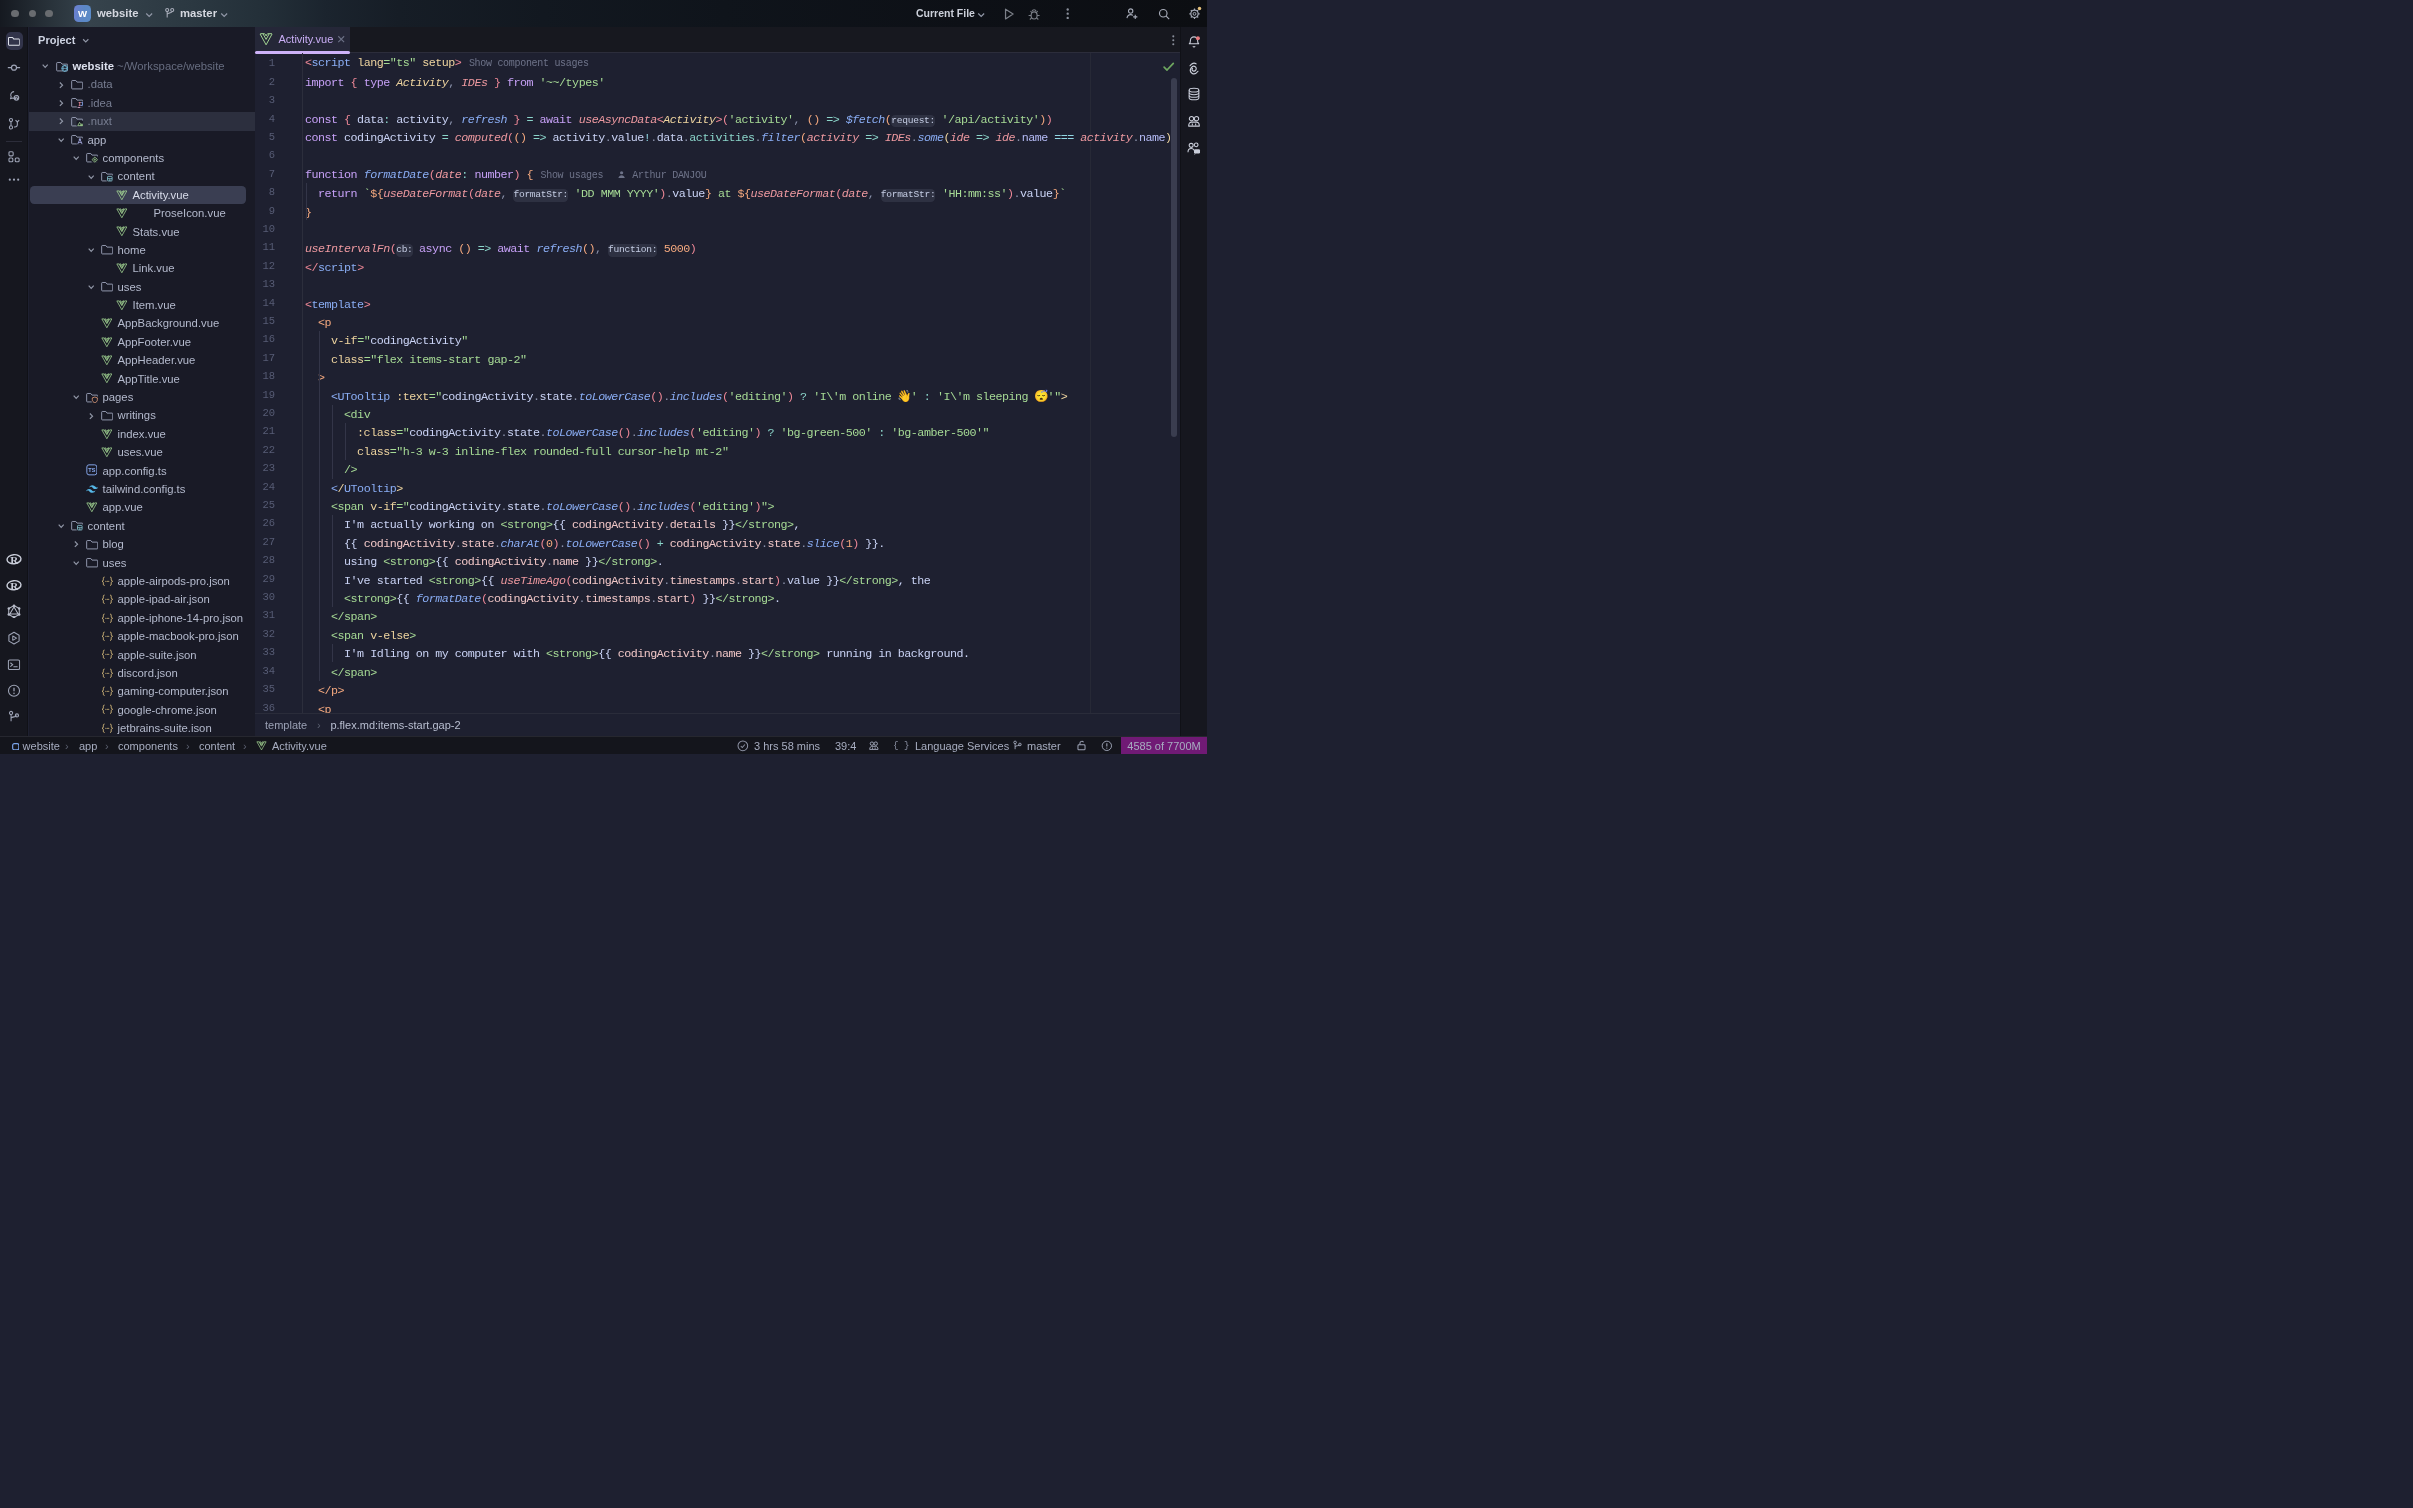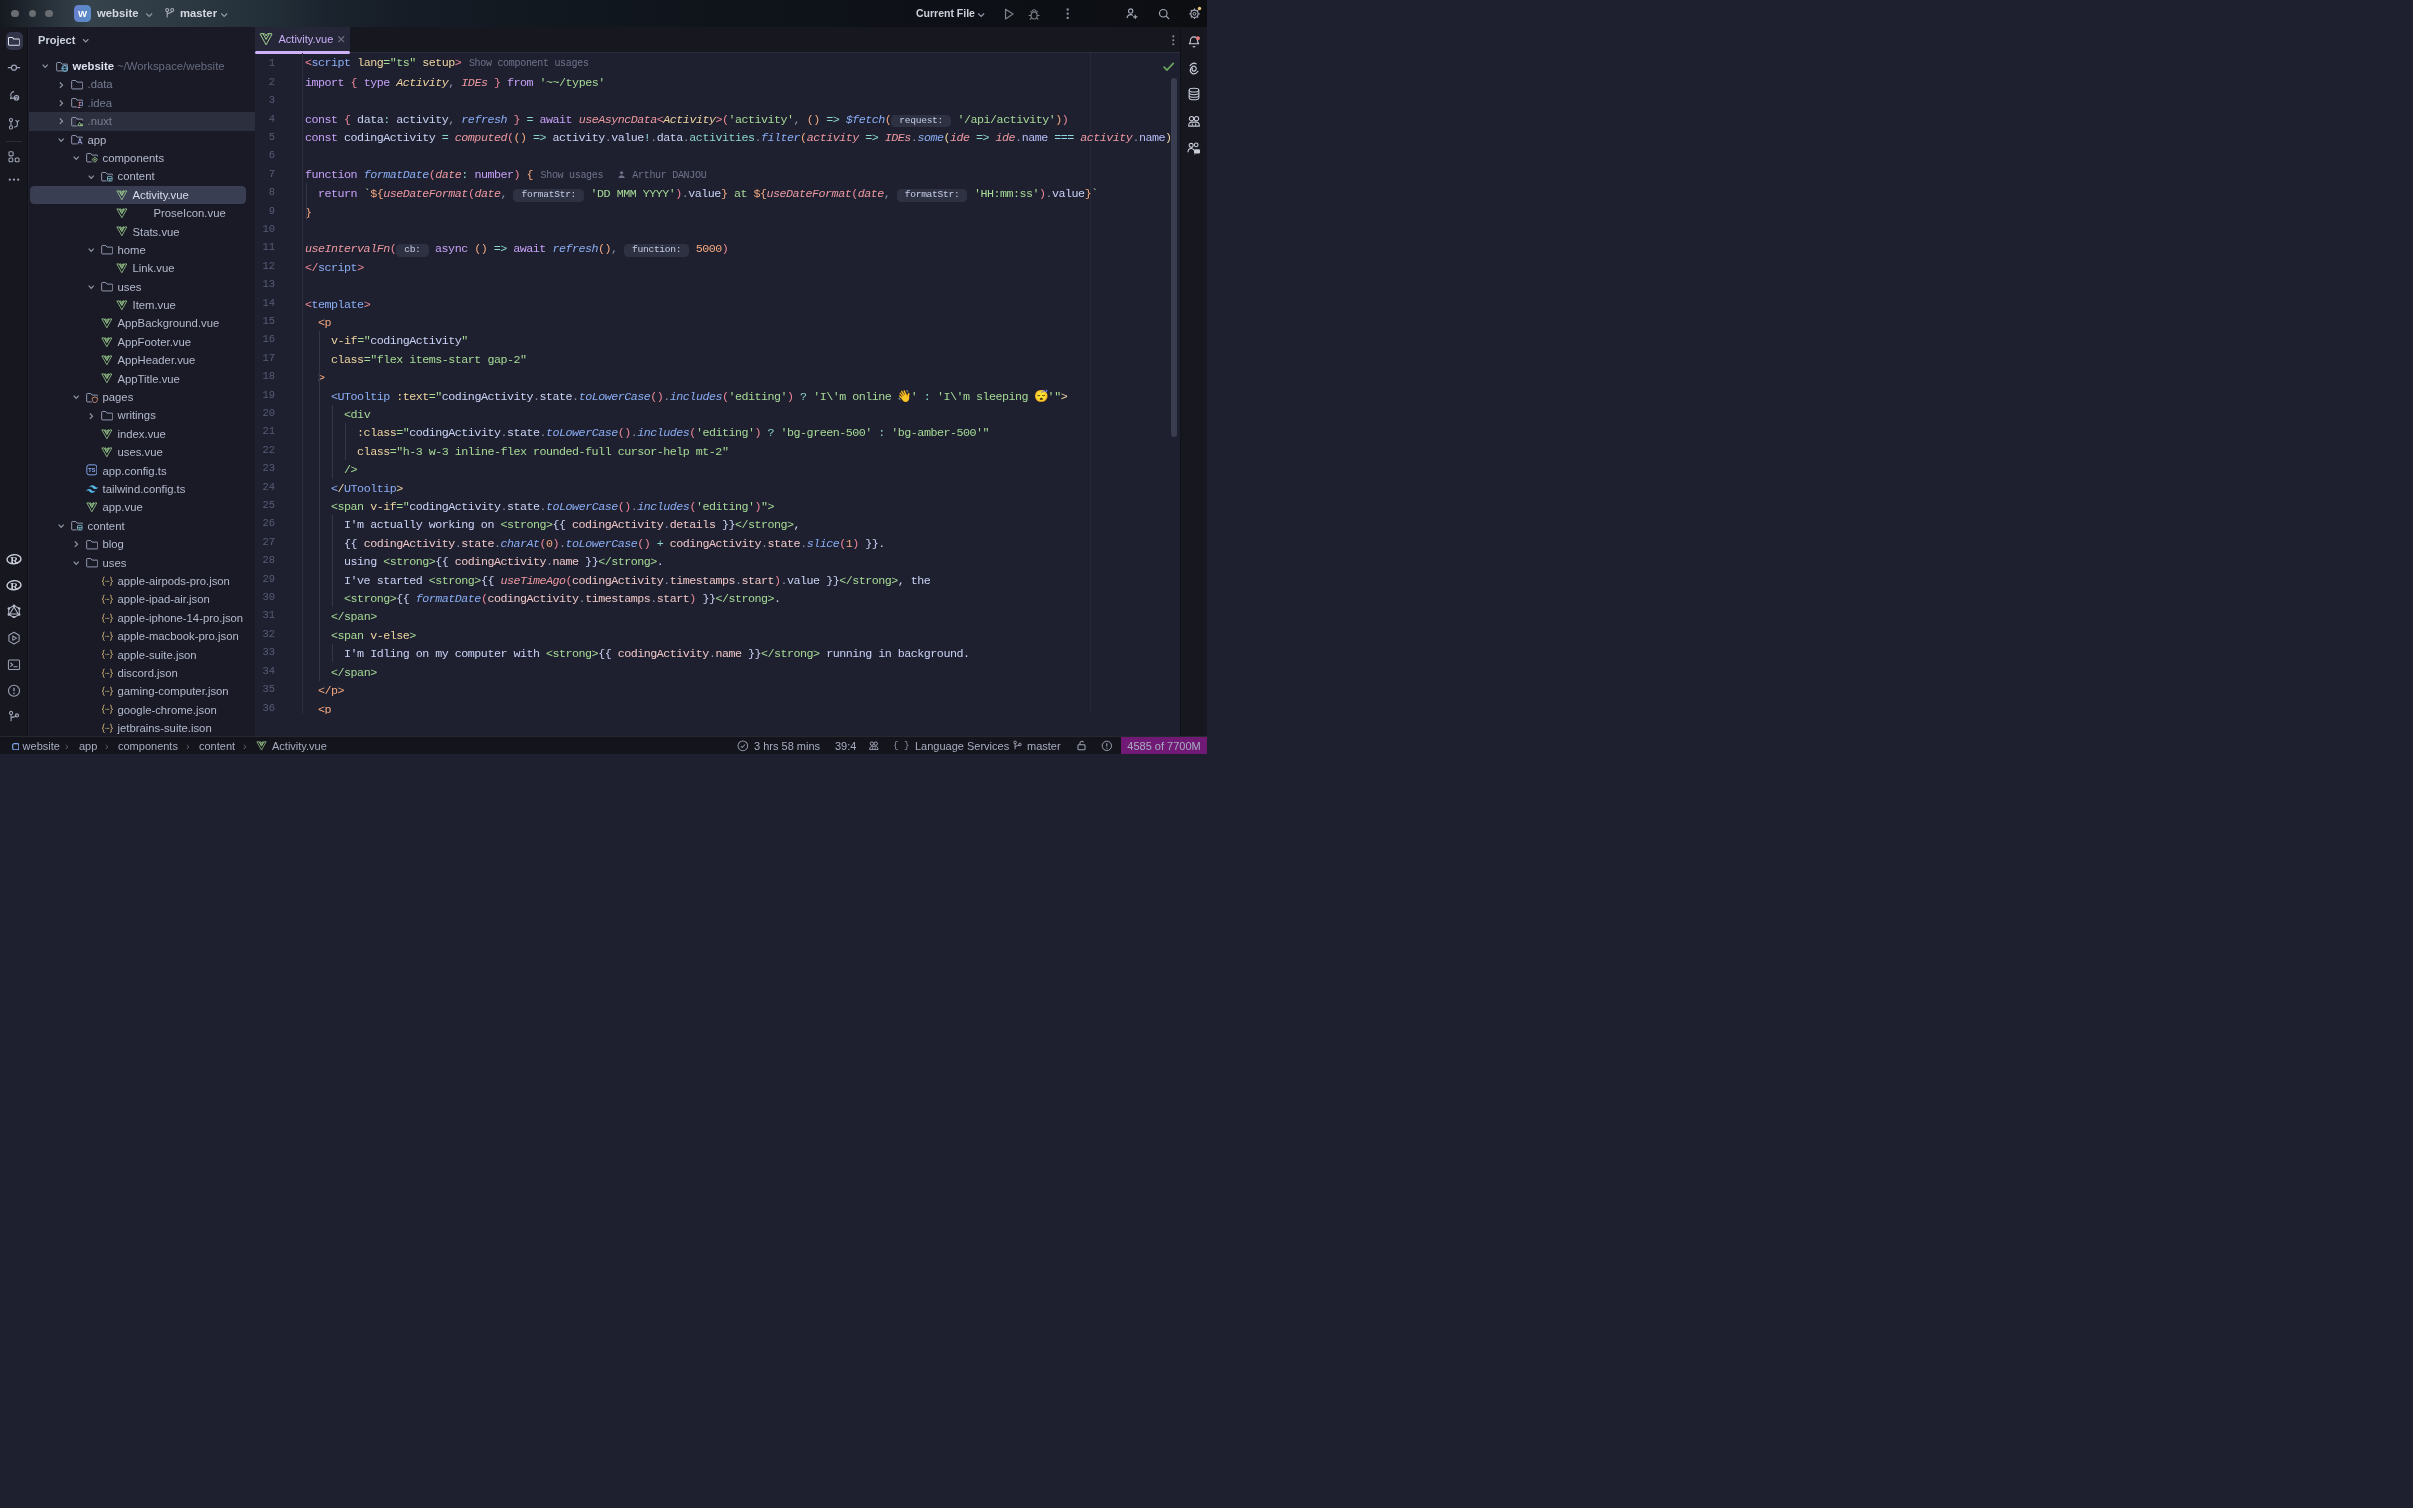--- a/index.html
+++ b/index.html
@@ -55,21 +55,21 @@
 .crumbs { position:absolute; left:0; bottom:0; width:925px; height:22.6px; background:#1e2030; border-top:0.8px solid #2a2c3a;
   font-size:11px; line-height:22px; color:#9aa0b4; }
 
 
 m{color:#c6a0f6} r{color:#ed8796} j{color:#ee99a0;font-style:italic}
 g{color:#a6da95} y{color:#eed49f} o{color:#f5a97f}
 t{color:#8bd5ca} k{color:#91d7e3} l{color:#b7bdf8}
 w{color:#f0c6c6} d{color:#8b92ab} c{color:#8aadf4}
 n{color:#6e7389;font-size:10px;letter-spacing:-0.3px;margin-left:7.5px}
 x{display:inline-block;background:#2e3142;color:#c5cde4;border-radius:4.2px;font-size:9.6px;
-  letter-spacing:-0.3px;padding:0 8px;line-height:12.6px;vertical-align:baseline}
+  letter-spacing:-0.3px;padding:0 0;line-height:12.6px;vertical-align:baseline}
 .e{display:inline-block;width:13px;font-style:normal;letter-spacing:0}
 
 
 .statusbar { position:absolute; left:0; bottom:0; width:1207px; height:18.4px; background:#14151c; border-top:0.8px solid #26272f;
   font-size:11px; color:#a7adc0; }
 .sb { position:absolute; top:0; height:18.4px; line-height:18.4px; white-space:nowrap; }
 .memchip { position:absolute; right:0; top:0; width:86px; height:18.4px; background:#701a75; line-height:18.4px; text-align:center; }
 </style>
 </head>
 <body>
@@ -680,20 +680,25 @@
       <div class="iguide" style="left:64px;top:278px;height:350px"></div>
       <div class="iguide" style="left:77px;top:352px;height:74px"></div>
       <div class="iguide" style="left:77px;top:462px;height:92px"></div>
       <div class="iguide" style="left:77px;top:591px;height:18.4px"></div>
       <div class="iguide" style="left:90px;top:370px;height:37px"></div>
       <svg class="okcheck" width="13.4" height="13.4" viewBox="0 0 16 16">
           <path d="M2.5 8.5 6 12 13.5 4" fill="none" stroke="#6fa860" stroke-width="2" stroke-linecap="round" stroke-linejoin="round"></path>
         </svg>
       <div class="sbar"></div>
     </div>
+    <div class="crumbs">
+      <span style="margin-left:10px">template</span>
+      <span style="color:#5b6070;margin:0 6.7px">›</span>
+      <span style="color:#b9bfd1">p.flex.md:items-start.gap-2</span>
+    </div>
   </div>
 
   <div class="statusbar" id="statusbar">
     <svg class="sb" style="height:7.5px;left:11.7px;top:6.3px" width="7.5" height="7.5" viewBox="0 0 9 9">
         <rect x="0.8" y="0.8" width="7.4" height="7.4" rx="2" fill="none" stroke="#7ba4e8" stroke-width="1.4"></rect>
       </svg>
     <span class="sb" style="left:22.6px">website</span>
     <span class="sb" style="left:65px;color:#5b6070">›</span>
     <span class="sb" style="left:79px">app</span>
     <span class="sb" style="left:105px;color:#5b6070">›</span>

